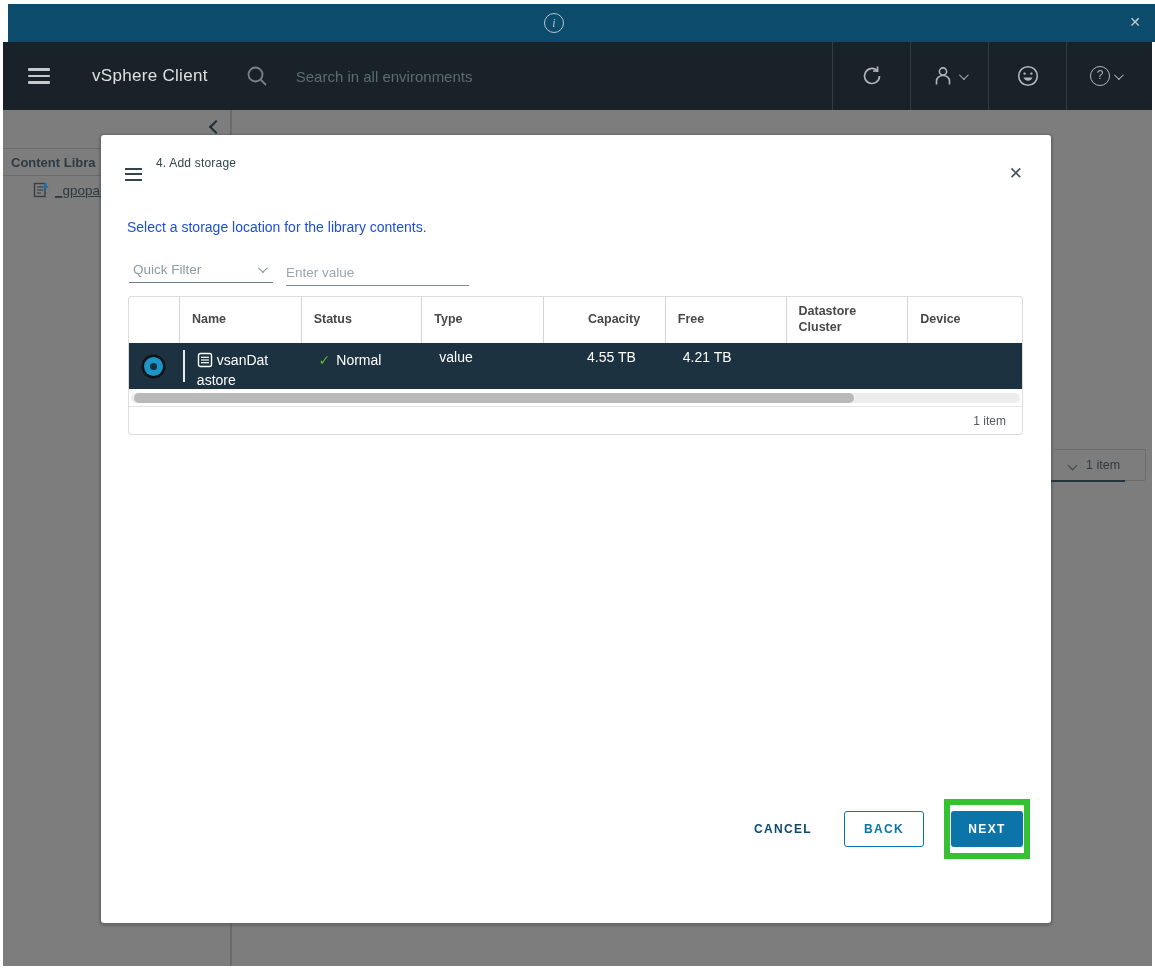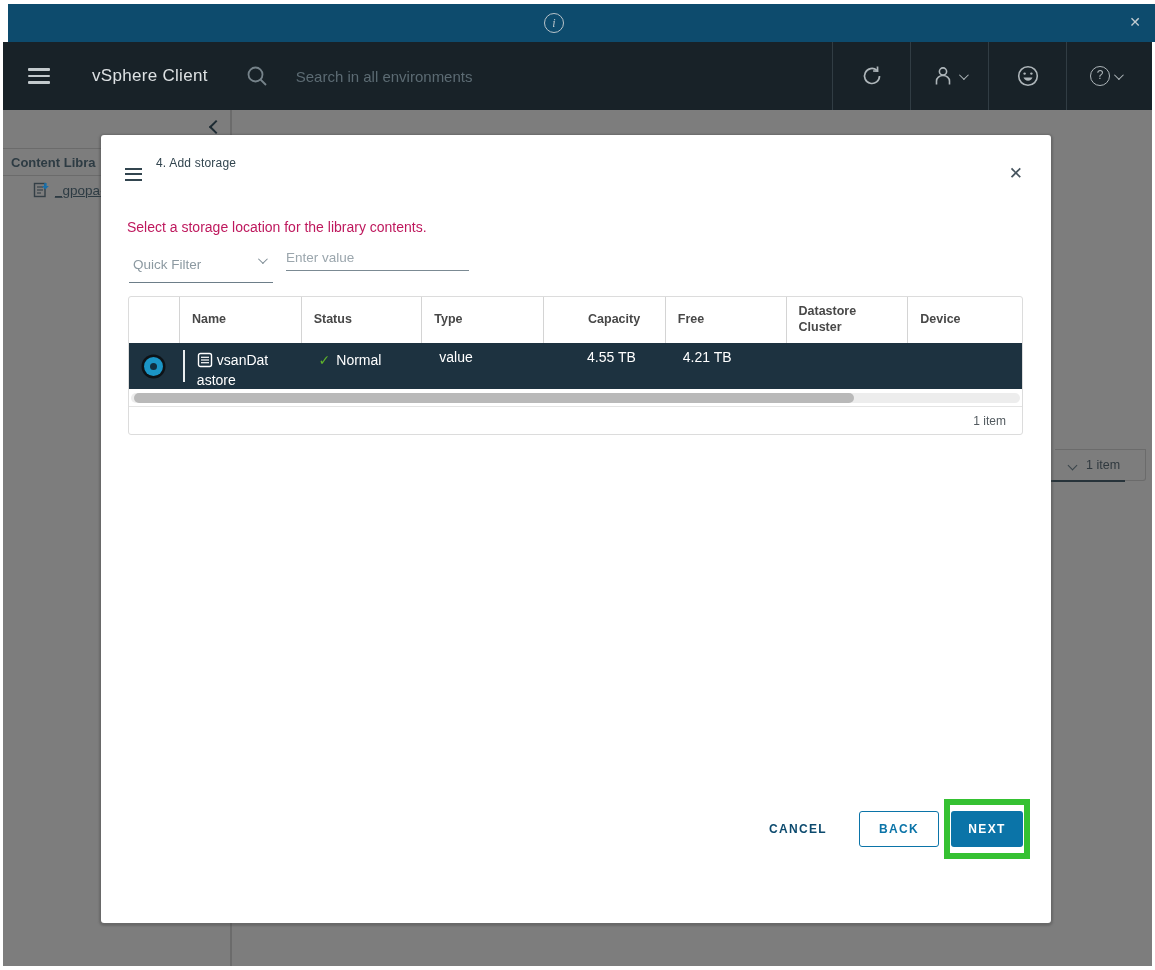--- a/index.html
+++ b/index.html
@@ -46,27 +46,27 @@
   .bg-items .cnt { font-size:12.5px; color:#30393f; }
   .bg-underline { position:absolute; left:1048px; top:370px; width:74px; height:2px; background:#27333a; }
 
   
   .modal { position:absolute; left:101px; top:135px; width:950px; height:788px; background:#fff; border-radius:3px;
     box-shadow:0 1px 2px 2px rgba(70,70,70,.35); }
   .m-burger { position:absolute; left:24px; top:29px; width:17px; cursor:pointer; }
   .m-burger i { display:block; height:2px; background:#32454f; margin:3.5px 0; }
   .m-title { position:absolute; left:55px; top:21px; font-size:12px; color:#32454f; letter-spacing:.2px; }
   .m-close { position:absolute; right:28px; top:28px; font-size:17px; color:#46545e; cursor:pointer; }
-  .m-desc { position:absolute; left:26px; top:84px; font-size:14px; color:#be185d; }
+  .m-desc { position:absolute; left:26px; top:84px; font-size:14px; color:#1d4ed8; }
 
   .qf { position:absolute; left:28px; top:122px; width:144px; height:26px; border-bottom:1.5px solid #6d7e89;
-    display:flex; justify-content:space-between; cursor:pointer; }
+    display:flex; align-items:center; justify-content:space-between; cursor:pointer; }
   .qf .qf-lbl { font-size:13.5px; color:#8c99a1; padding-left:4px; }
   .qf .chev3 { width:7px; height:7px; border-right:1.6px solid #7d8b94; border-bottom:1.6px solid #7d8b94; transform:rotate(45deg) translateY(-2px); margin-right:8px; }
-  .qf-input { position:absolute; left:185px; top:110px; width:183px; height:26px; border:none; border-bottom:1.5px solid #7b8a93;
+  .qf-input { position:absolute; left:185px; top:125px; width:183px; height:26px; border:none; border-bottom:1.5px solid #7b8a93;
     font-size:13.5px; color:#333; outline:none; background:transparent; font-family:inherit; }
   .qf-input::placeholder { color:#9ba6ad; }
 
   
   .grid { position:absolute; left:27px; top:161px; width:895px; border:1px solid #dcdcdc; border-radius:3px; background:#fff; }
   .g-head { display:flex; height:46px; }
   .g-hc { display:flex; align-items:center; font-size:12.5px; font-weight:700; color:#484848; padding:4px 12px; line-height:1.25; }
   .g-hc + .g-hc { border-left:1px solid #d4d4d4; }
   .g-row { display:flex; height:46px; background:#1d3240; color:#fff; position:relative; cursor:pointer; }
   .g-c { padding:6px 6px 6px 18px; font-size:14px; display:flex; align-items:flex-start; }
@@ -83,21 +83,21 @@
   .g-scroll { height:17px; border-top:none; padding:4px 2px 3px 2px; }
   .g-track { height:10px; background:#ededed; border-radius:5px; position:relative; }
   .g-thumb { position:absolute; left:3px; top:0; height:10px; width:81%; background:#b9b9b9; border-radius:5px; cursor:grab; }
   .g-foot { height:28px; border-top:1px solid #e4e4e4; display:flex; align-items:center; justify-content:flex-end;
     font-size:12px; color:#525a5f; padding-right:16px; border-radius:0 0 3px 3px; }
 
   
   .btn-row { position:absolute; right:21px; bottom:64px; display:flex; align-items:center; }
   .btn { font-size:12px; font-weight:700; letter-spacing:.11em; font-family:inherit; cursor:pointer; }
   .btn-link { color:#0c4a6e; background:none; border:none; margin-right:32px; }
-  .btn-outline { color:#0b74a8; background:#fff; border:1px solid #0b74a8; border-radius:3px; height:36px; min-width:80px; padding:0 18px; margin-right:5px; }
+  .btn-outline { color:#0b74a8; background:#fff; border:1px solid #0b74a8; border-radius:3px; height:36px; min-width:80px; padding:0 18px; margin-right:20px; }
   .next-highlight { border:6px solid #35c132; padding:6px 1px; }
   .btn-solid { color:#fff; background:#0b74a8; border:none; border-radius:3px; height:36px; min-width:72px; padding:0 16px; }
 </style>
 </head>
 <body>
 
 <div class="page">
 
   <div class="banner">
     <div class="info-badge">i</div>

